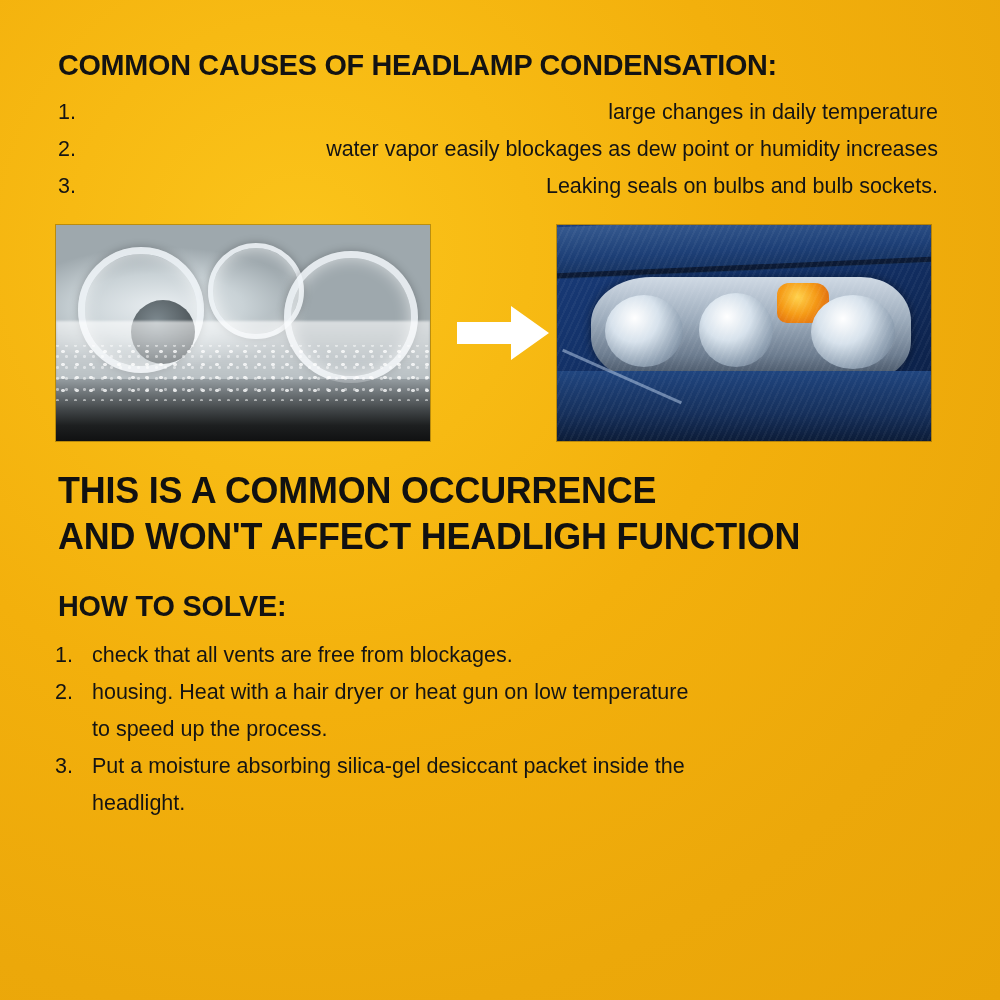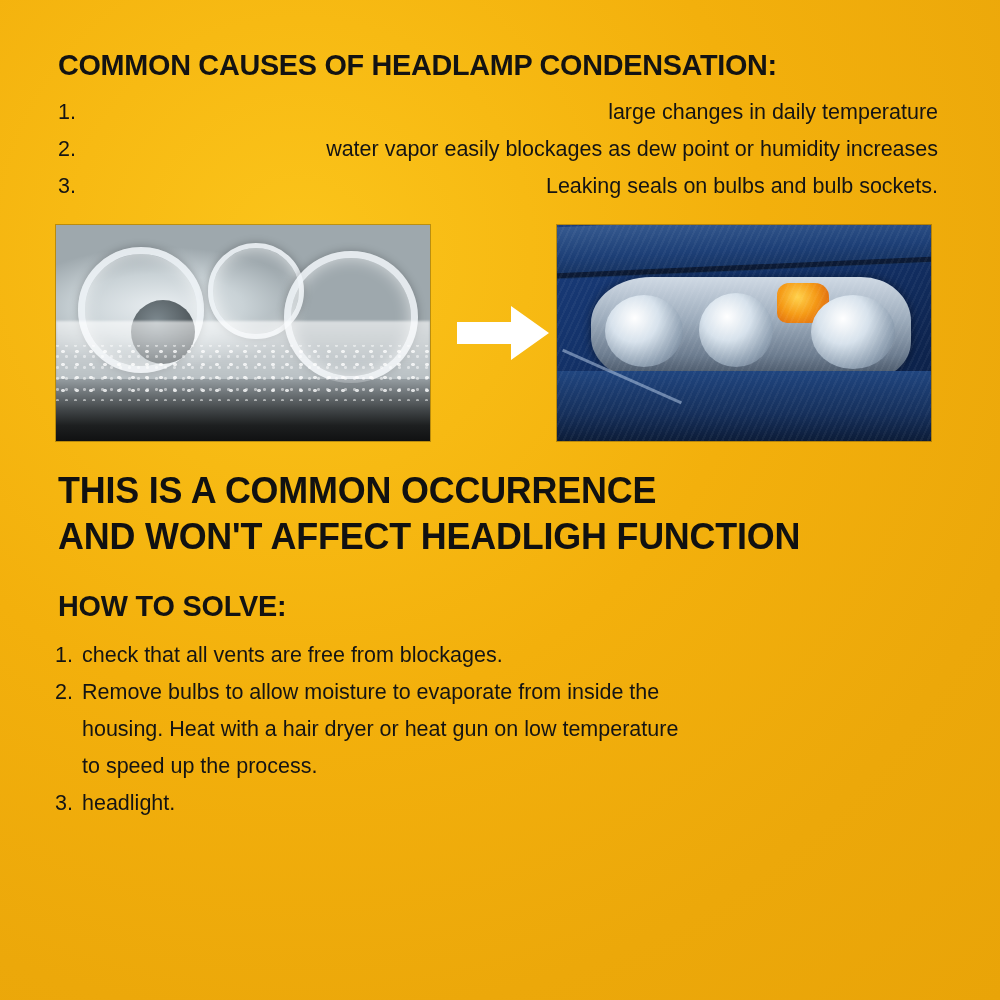--- a/index.html
+++ b/index.html
@@ -229,20 +229,21 @@
     font-size: 21.5px;
     color: #141414;
     line-height: 37px;
   }
   .solve-list .num {
     width: 27px;
     flex: 0 0 27px;
   }
   .solve-list .txt {
     flex: 1 1 auto;
+    margin-left: 10px;
   }
   .solve-list .txt .l2 { display: block; }
 </style>
 </head>
 <body>
 
 <div class="page">
 
   <div class="h-causes">COMMON CAUSES OF HEADLAMP CONDENSATION:</div>
 
@@ -309,26 +310,26 @@
   <div class="solve-list">
     <div class="row">
       <span class="num">1.</span>
       <span class="txt">
         <span class="l2">check that all vents are free from blockages.</span>
       </span>
     </div>
     <div class="row">
       <span class="num">2.</span>
       <span class="txt">
-        <span class="l2">Remove bulbs to allow moisture to evaporate from inside the</span>
         <span class="l2">housing. Heat with a hair dryer or heat gun on low temperature</span>
         <span class="l2">to speed up the process.</span>
       </span>
     </div>
     <div class="row">
       <span class="num">3.</span>
       <span class="txt">
+        <span class="l2">Put a moisture absorbing silica-gel desiccant packet inside the</span>
         <span class="l2">headlight.</span>
       </span>
     </div>
   </div>
 
 </div>
 
 </body></html>

